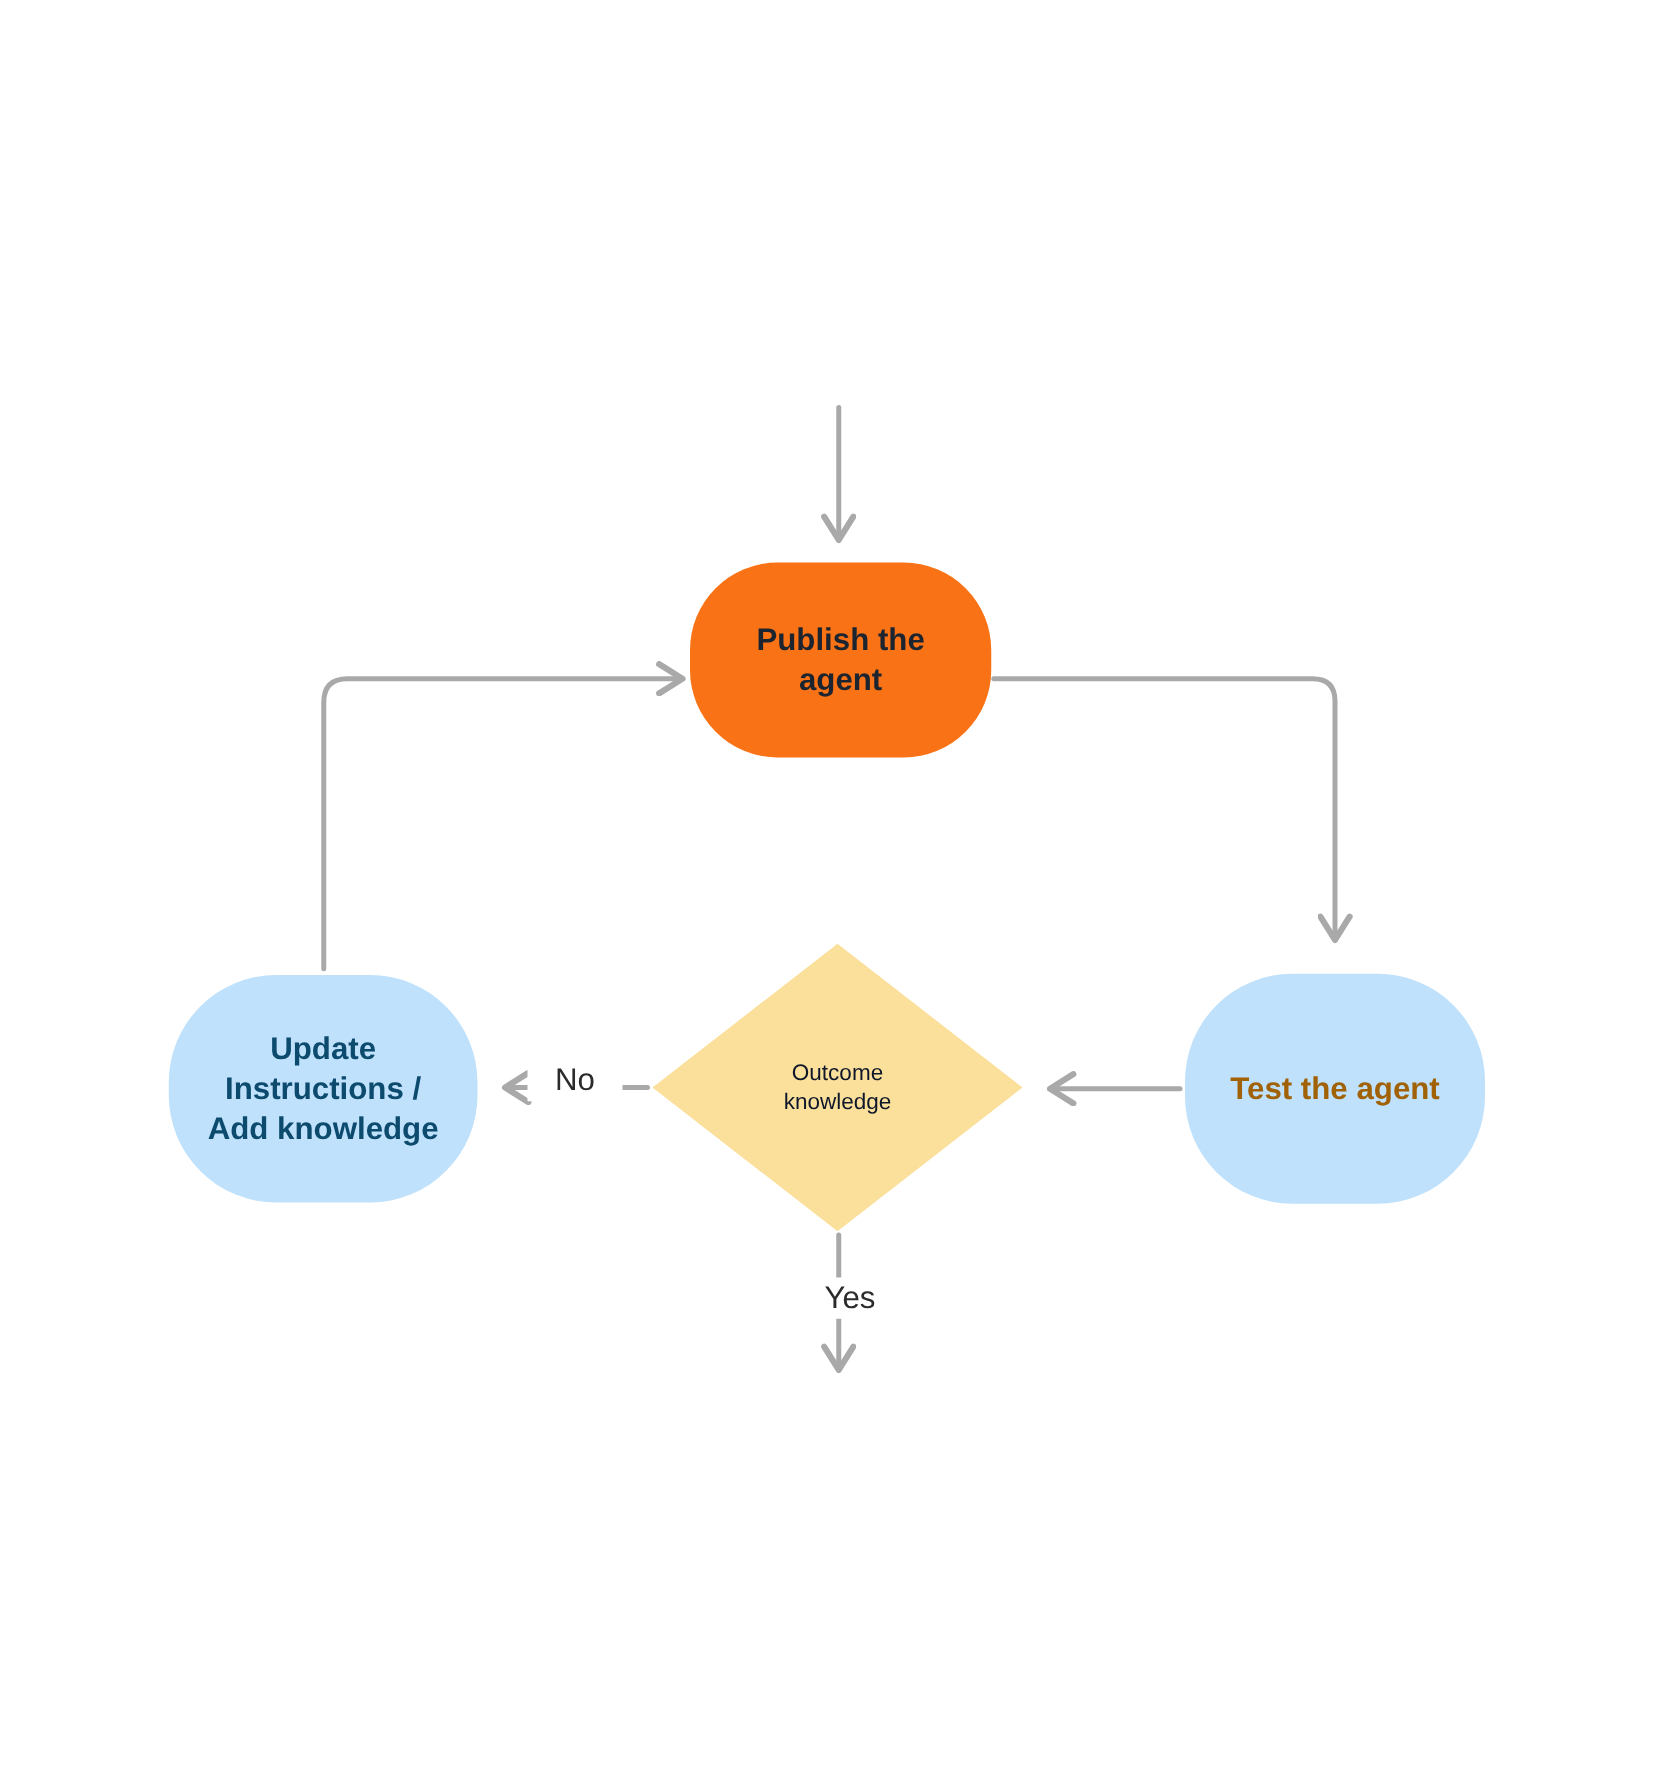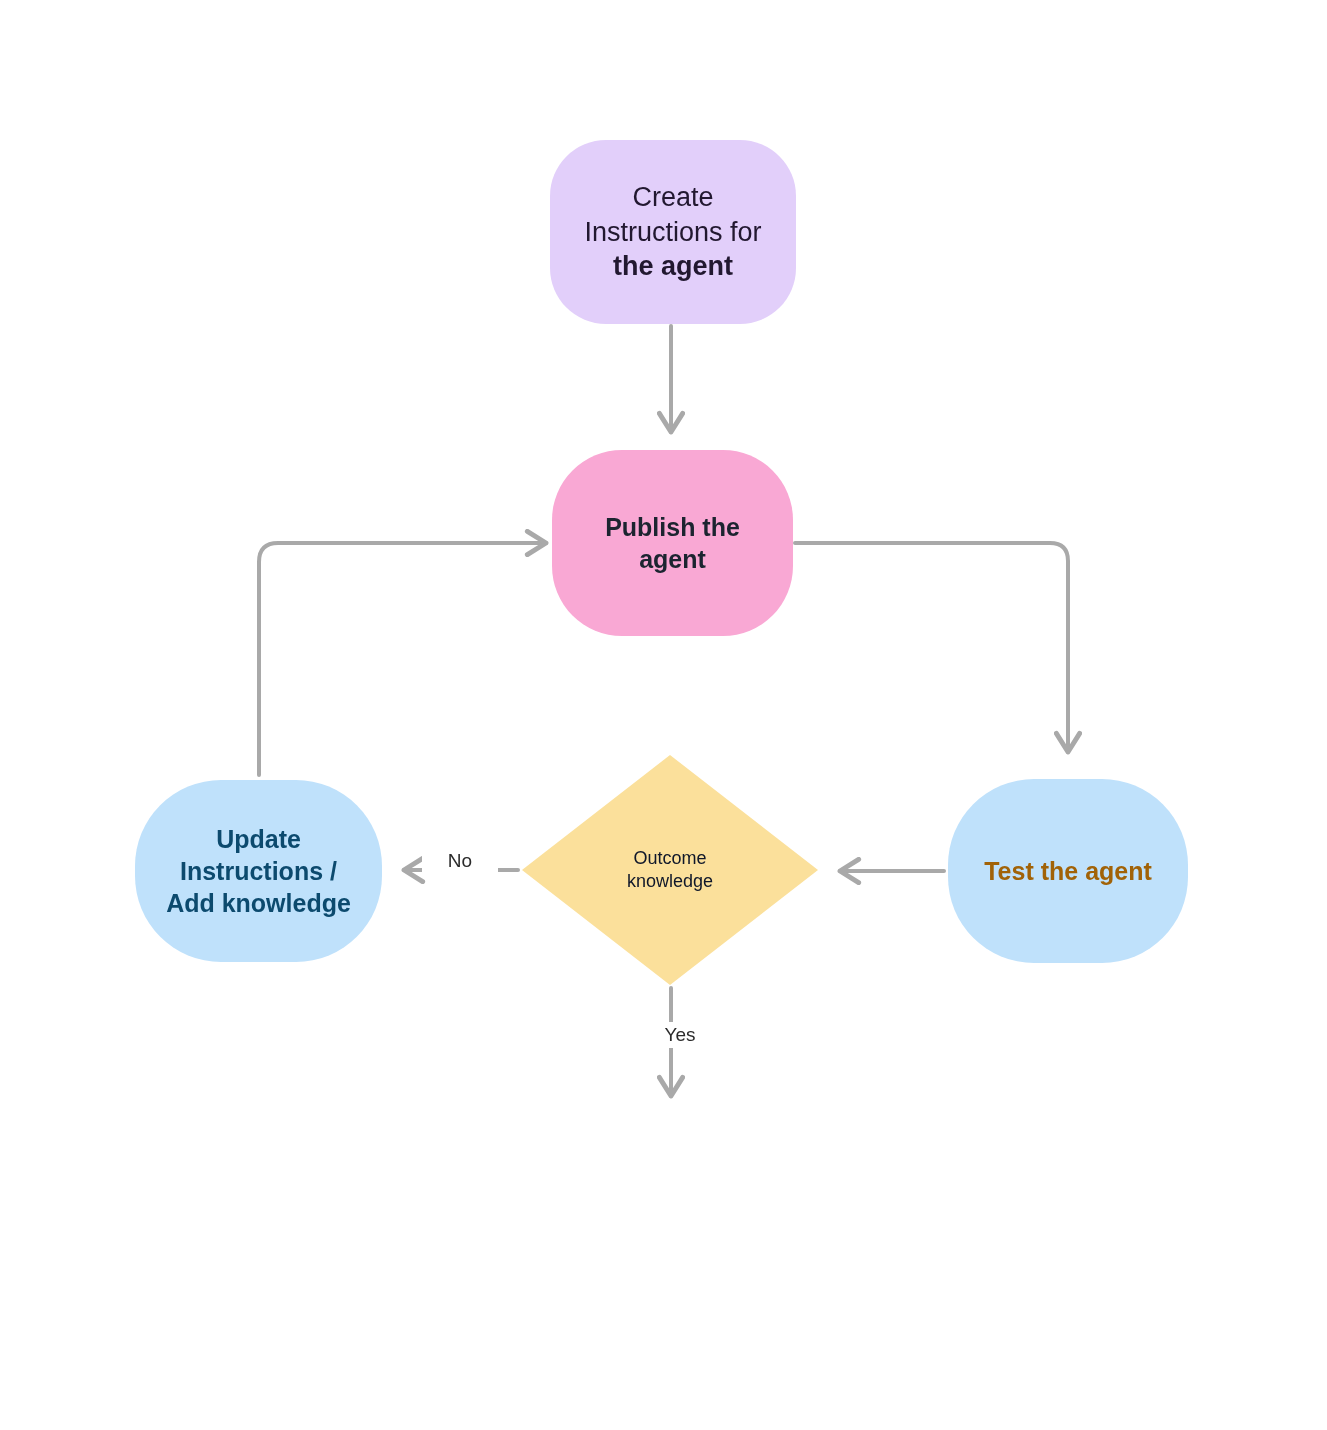--- a/index.html
+++ b/index.html
@@ -49,22 +49,22 @@
   }
   #node-create .label {
     font-size: 27px;
     color: #221830;
     font-weight: 400;
   }
   #node-create .label b { font-weight: 700; }
 
   #node-publish {
     left: 552px;  top: 450px;
-    width: 241px; height: 186px;
-    background: #f9a8d4;
+    width: 241px; height: 156px;
+    background: #f97316;
     border-radius: 70px;
   }
   #node-publish .label {
     font-size: 25px;
     font-weight: 700;
     color: #1c2430;
   }
 
   #node-update {
     left: 135px;  top: 780px;
@@ -117,21 +117,21 @@
   }
   #node-success .label {
     font-size: 44px;
     font-weight: 400;
     color: #1d2a20;
   }
 
   
   .edge-label {
     position: absolute;
-    font-size: 19px;
+    font-size: 25px;
     color: #2b2b2b;
     font-weight: 400;
     text-align: center;
     z-index: 3;
     background: #ffffff;
     padding: 2px 8px;
   }
   #label-no  { left: 422px; top: 848px; width: 60px; }
   #label-yes { left: 640px; top: 1022px; width: 64px; text-align: center; }
 </style>
@@ -153,27 +153,20 @@
 
     <path d="M 944 871 L 840 871" fill="none" stroke="#a9a9a9" stroke-width="4" stroke-linecap="round" marker-end="url(#arrowhead)"></path>
 
     <path d="M 518 870 L 404 870" fill="none" stroke="#a9a9a9" stroke-width="4" stroke-linecap="round" marker-end="url(#arrowhead)"></path>
 
     <path d="M 671 988 L 671 1096" fill="none" stroke="#a9a9a9" stroke-width="4" stroke-linecap="round" marker-end="url(#arrowhead)"></path>
 
     <path d="M 259 775 L 259 562 Q 259 543 278 543 L 546 543" fill="none" stroke="#a9a9a9" stroke-width="4" stroke-linecap="round" stroke-linejoin="round" marker-end="url(#arrowhead)"></path>
   </svg>
 
-  <div class="node" id="node-create">
-    <div class="label">
-      <span>Create</span><br>
-      <span>Instructions for</span><br>
-      <b>the agent</b>
-    </div>
-  </div>
 
   <div class="node" id="node-publish">
     <div class="label">
       <span>Publish the</span><br>
       <span>agent</span>
     </div>
   </div>
 
   <div class="node" id="node-update">
     <div class="label">

